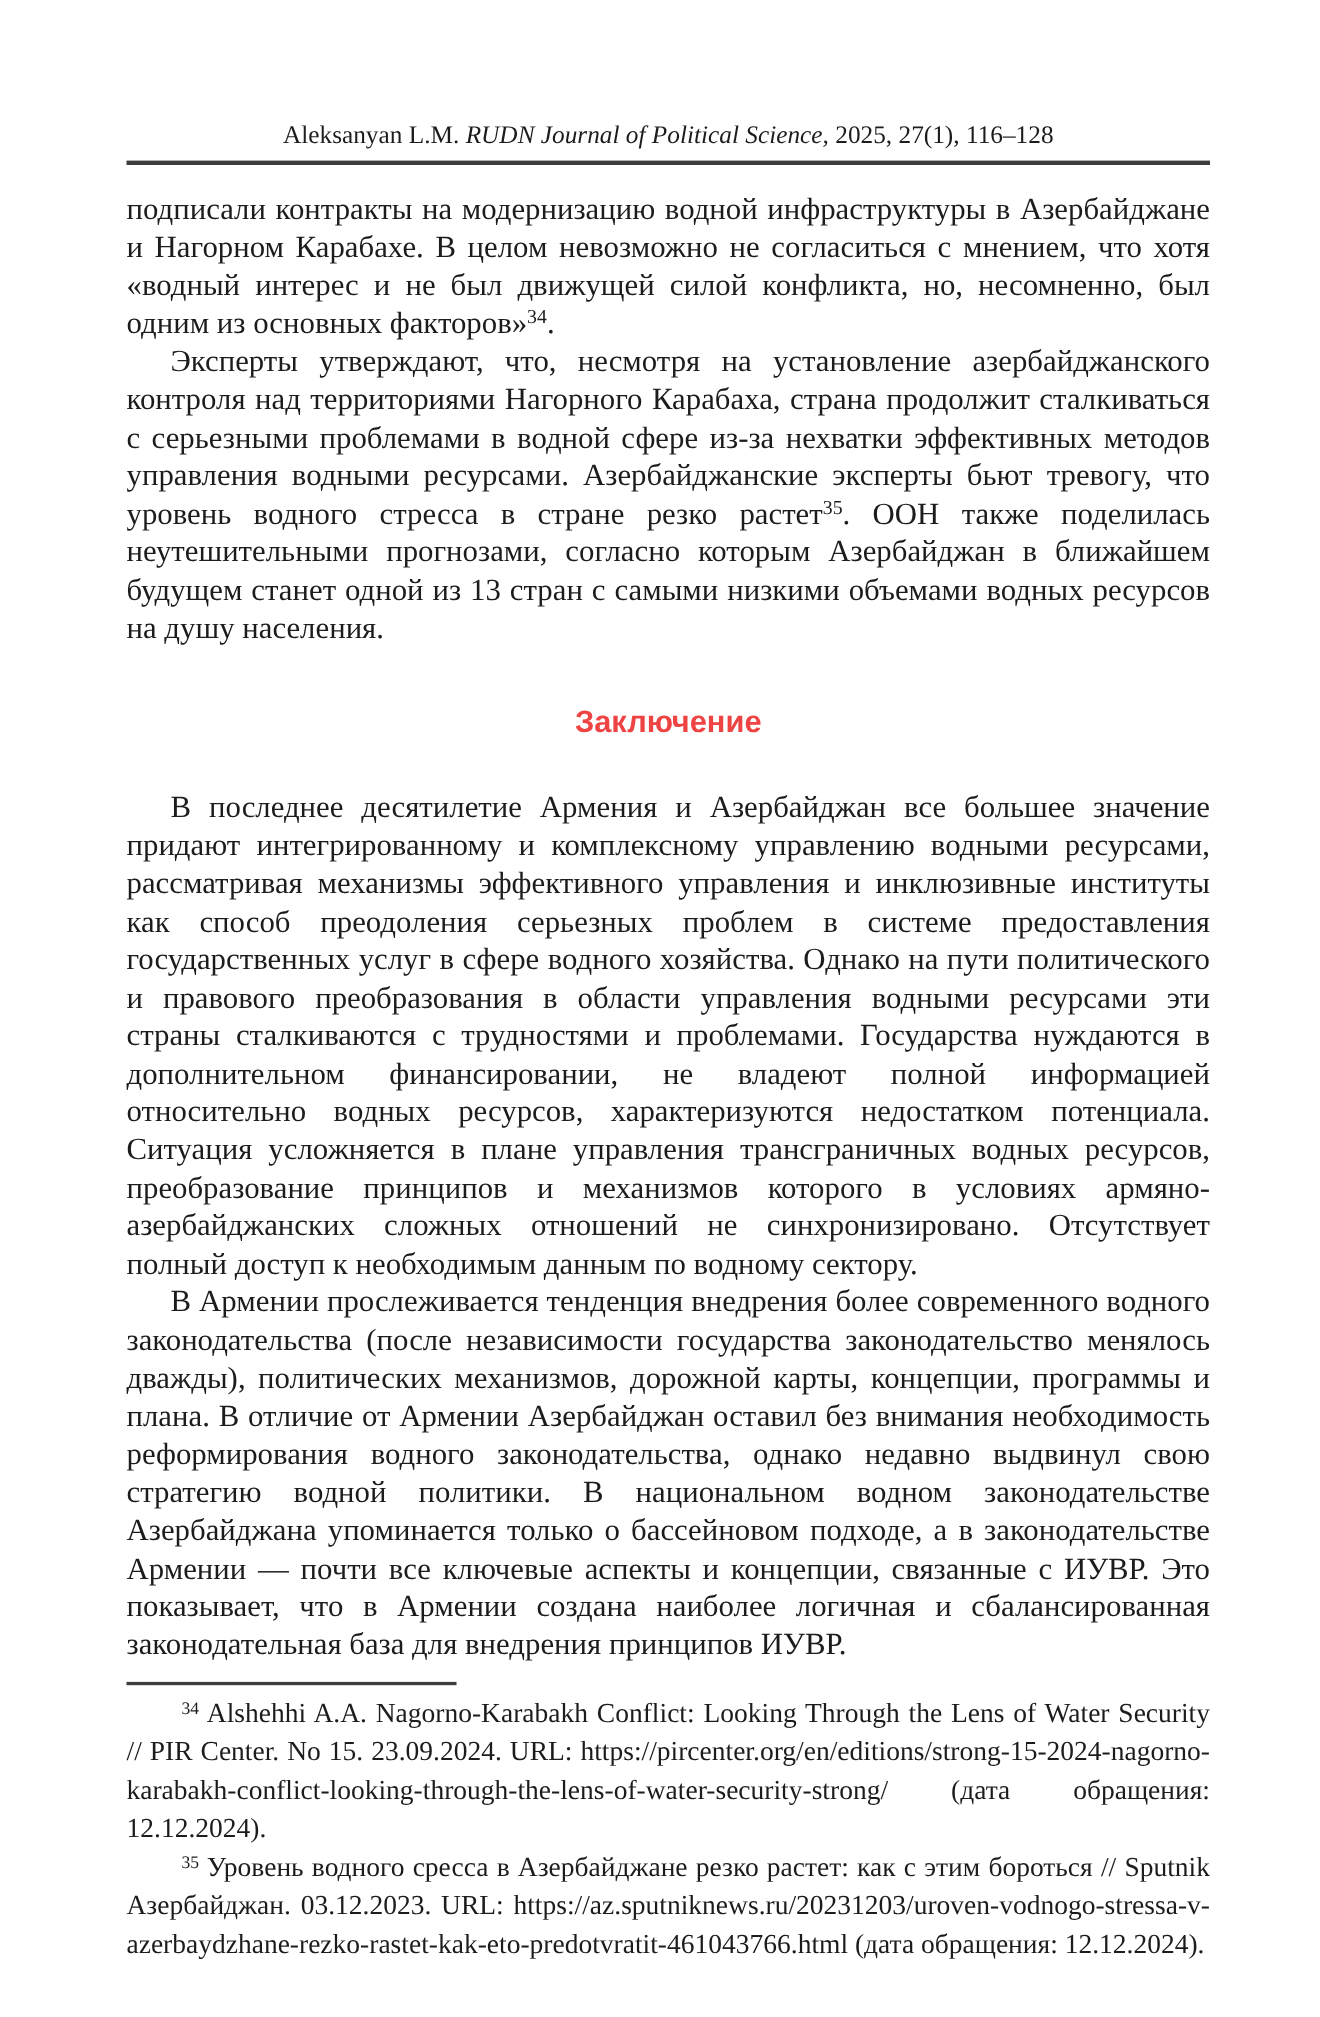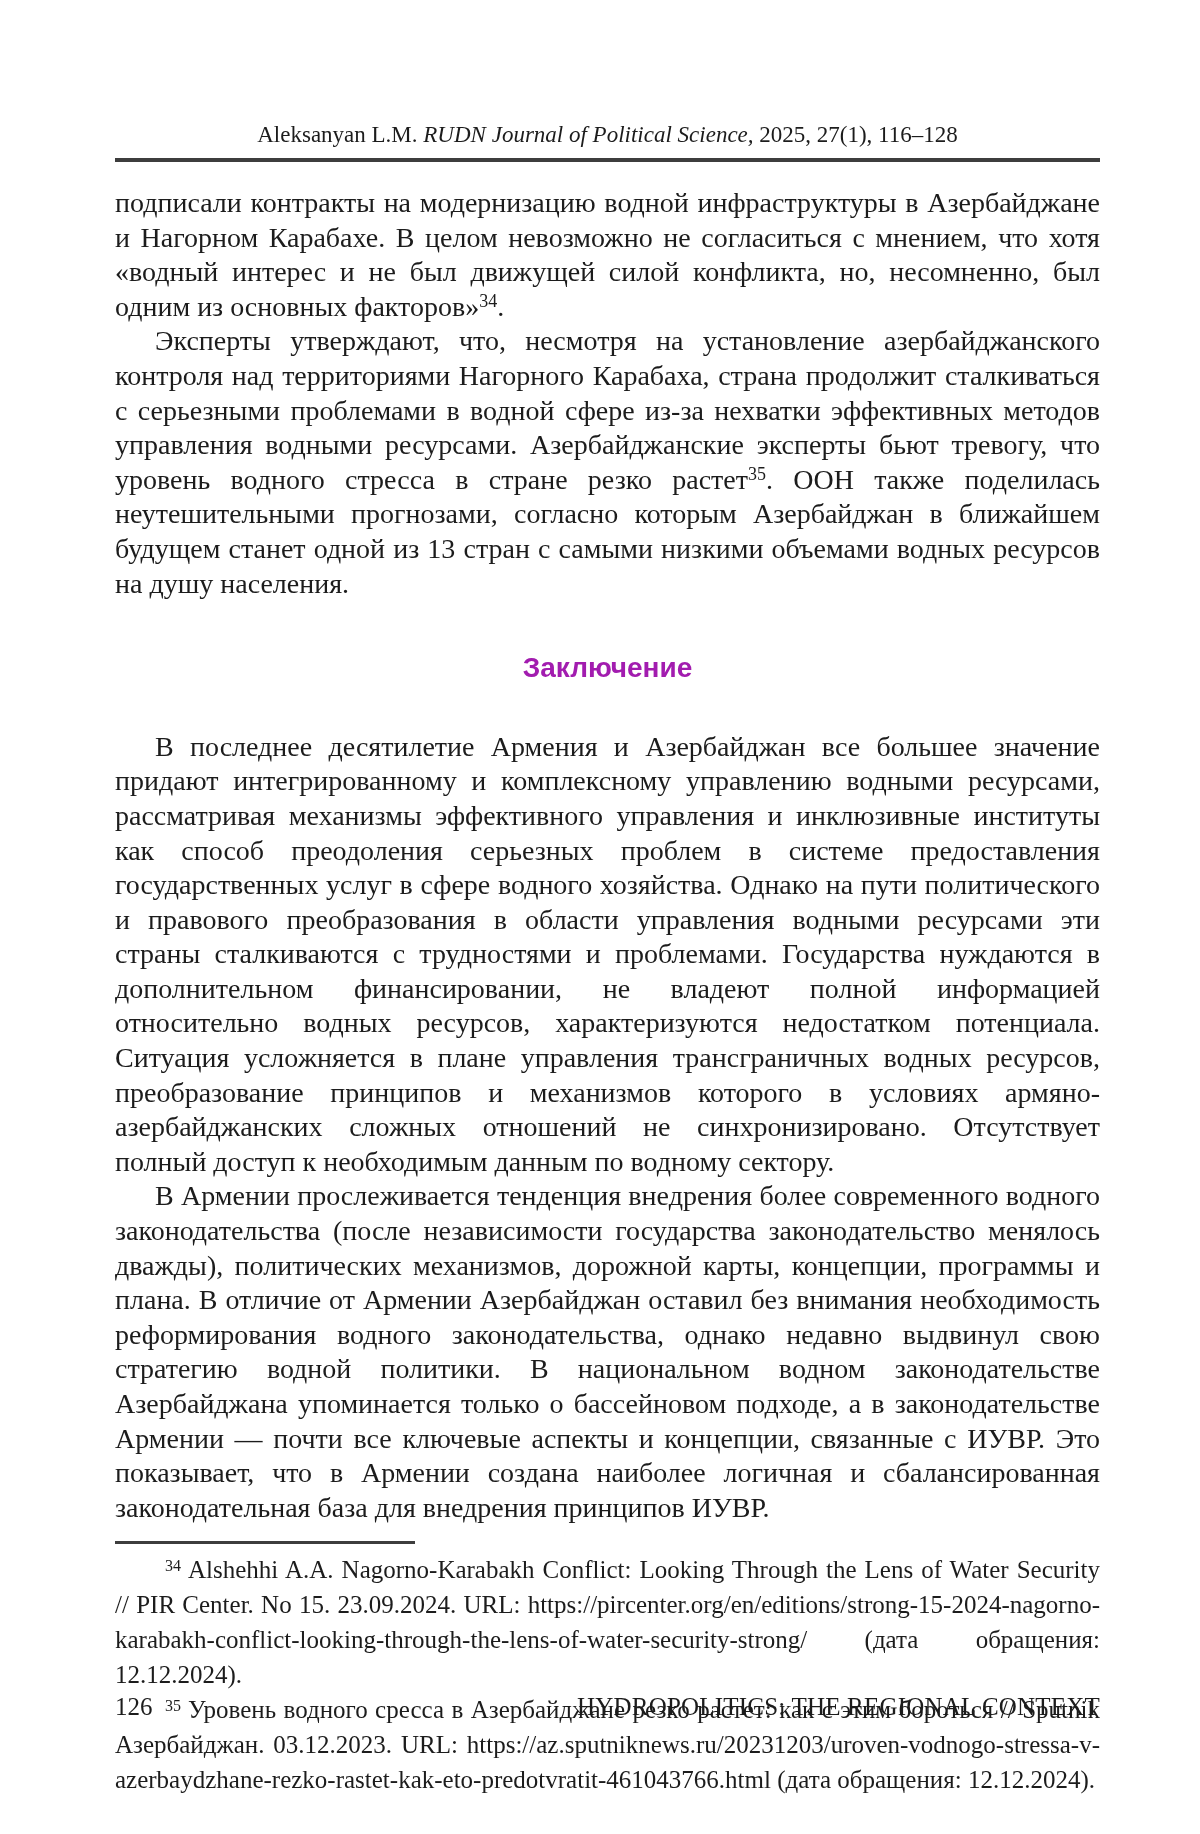--- a/index.html
+++ b/index.html
@@ -8,21 +8,21 @@
     width: 1200px;
     height: 1834px;
     background: #ffffff;
     overflow: hidden;
     font-family: "Liberation Serif", "DejaVu Serif", serif;
     color: #1c1c1c;
   }
   .content {
     position: absolute;
     left: 115px;
-    top: 12px;
+    top: 0;
     width: 985px;
   }
   .running-header {
     margin-top: 108px;
     text-align: center;
     font-size: 23px;
     line-height: 30px;
     white-space: nowrap;
   }
   .running-header i { font-style: italic; }
@@ -45,21 +45,21 @@
     vertical-align: baseline;
     position: relative;
     top: -0.48em;
   }
   h2.section-heading {
     font-family: "Liberation Sans", "DejaVu Sans", sans-serif;
     font-size: 28px;
     font-weight: bold;
     text-align: center;
     margin: 50px 0 44px 0;
-    color: #a21caf;
+    color: #ef4444;
   }
   .footnotes {
     margin-top: 16px;
     font-size: 25px;
     line-height: 35px;
     text-align: justify;
     overflow-wrap: break-word;
   }
   .fn-rule {
     width: 300px;
@@ -104,17 +104,13 @@
     </div>
 
     <div class="footnotes">
       <div class="fn-rule"></div>
       <p class="fn"><sup class="ref">34</sup><span>Alshehhi A.A. Nagorno-Karabakh Conflict: Looking Through the Lens of Water Security // PIR Center. No 15. 23.09.2024. URL: https://pircenter.org/en/editions/strong-15-2024-nagorno-karabakh-conflict-looking-through-the-lens-of-water-security-strong/ (дата обращения: 12.12.2024).</span></p>
       <p class="fn"><sup class="ref">35</sup><span>Уровень водного сресса в Азербайджане резко растет: как с этим бороться // Sputnik Азербайджан. 03.12.2023. URL: https://az.sputniknews.ru/20231203/uroven-vodnogo-stressa-v-azerbaydzhane-rezko-rastet-kak-eto-predotvratit-461043766.html (дата обращения: 12.12.2024).</span></p>
     </div>
 
   </div>
 
-  <div class="footer">
-    <span class="page-number">126</span>
-    <span class="running-title">HYDROPOLITICS: THE REGIONAL CONTEXT</span>
-  </div>
 </div>
 
 </body></html>

